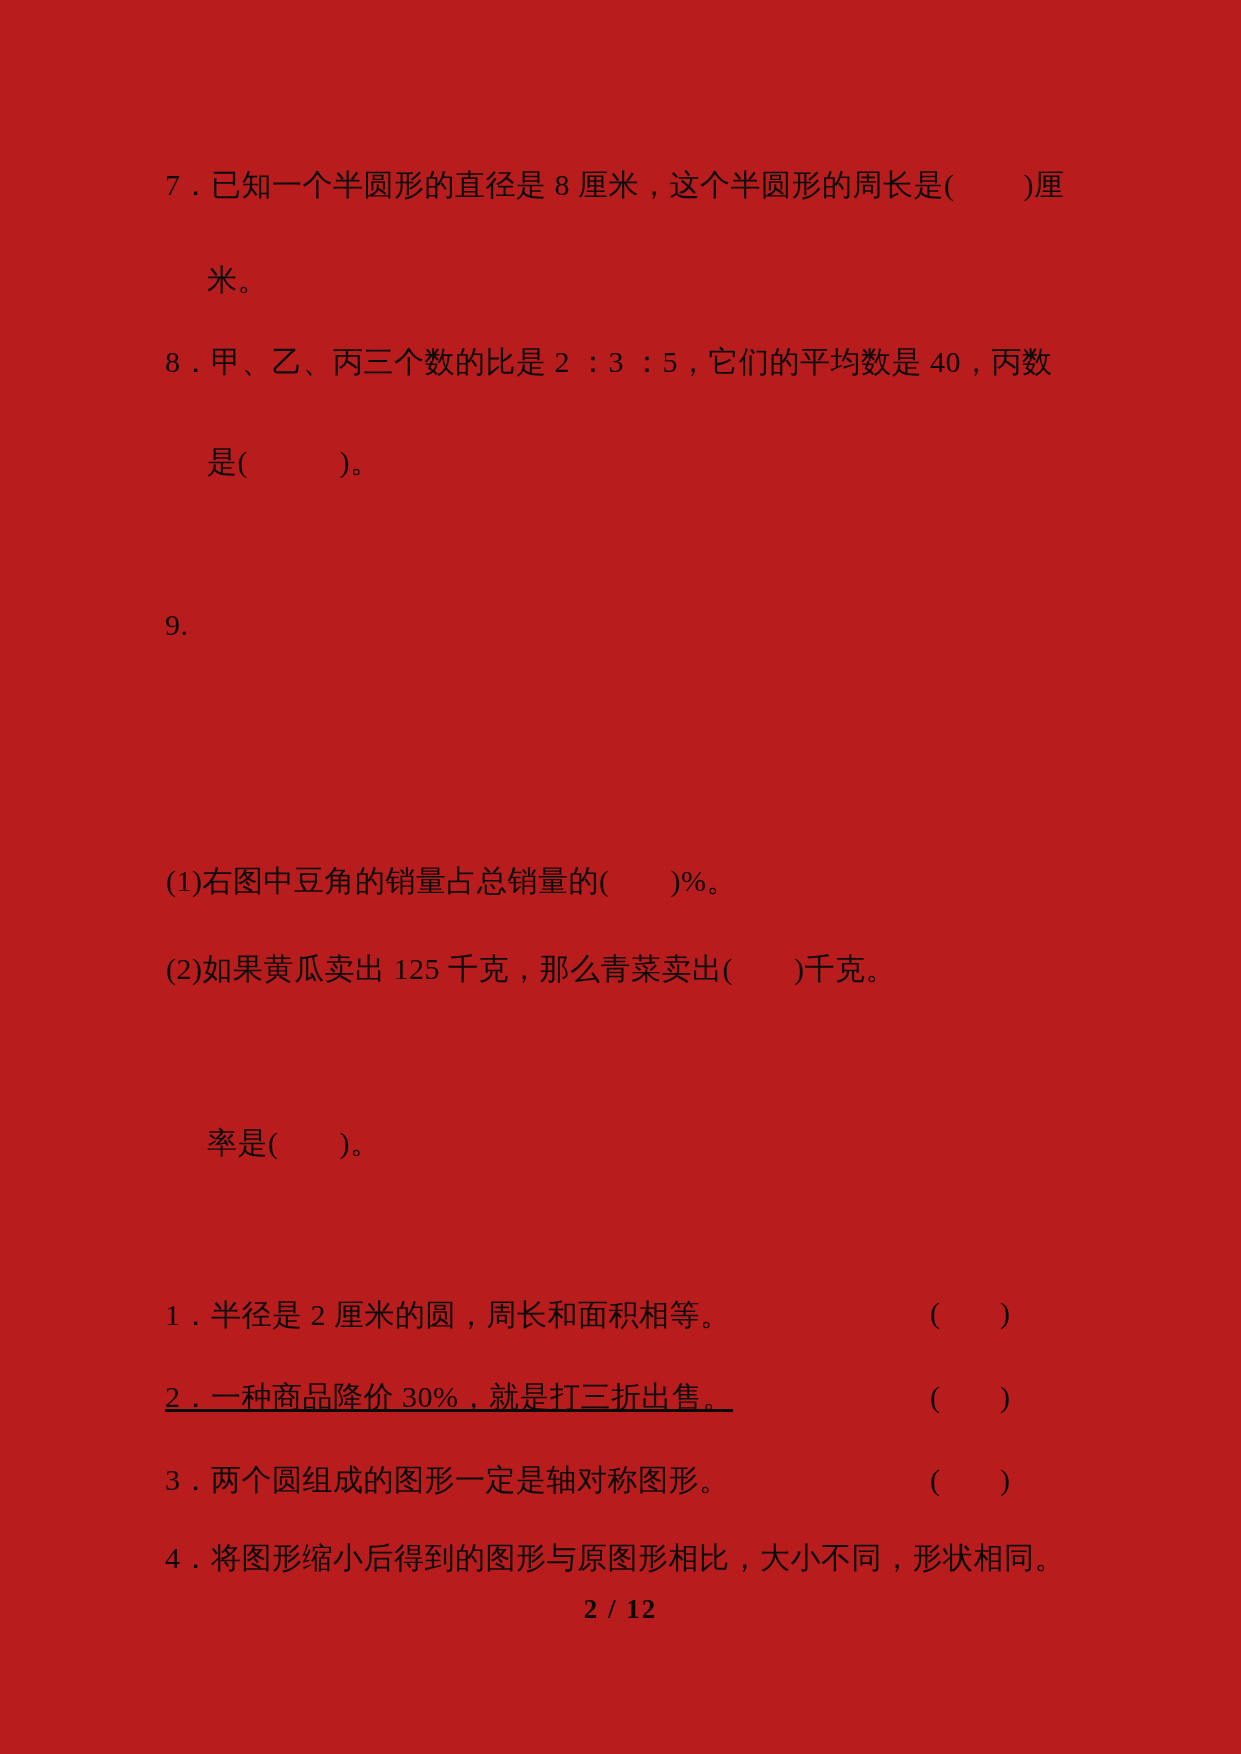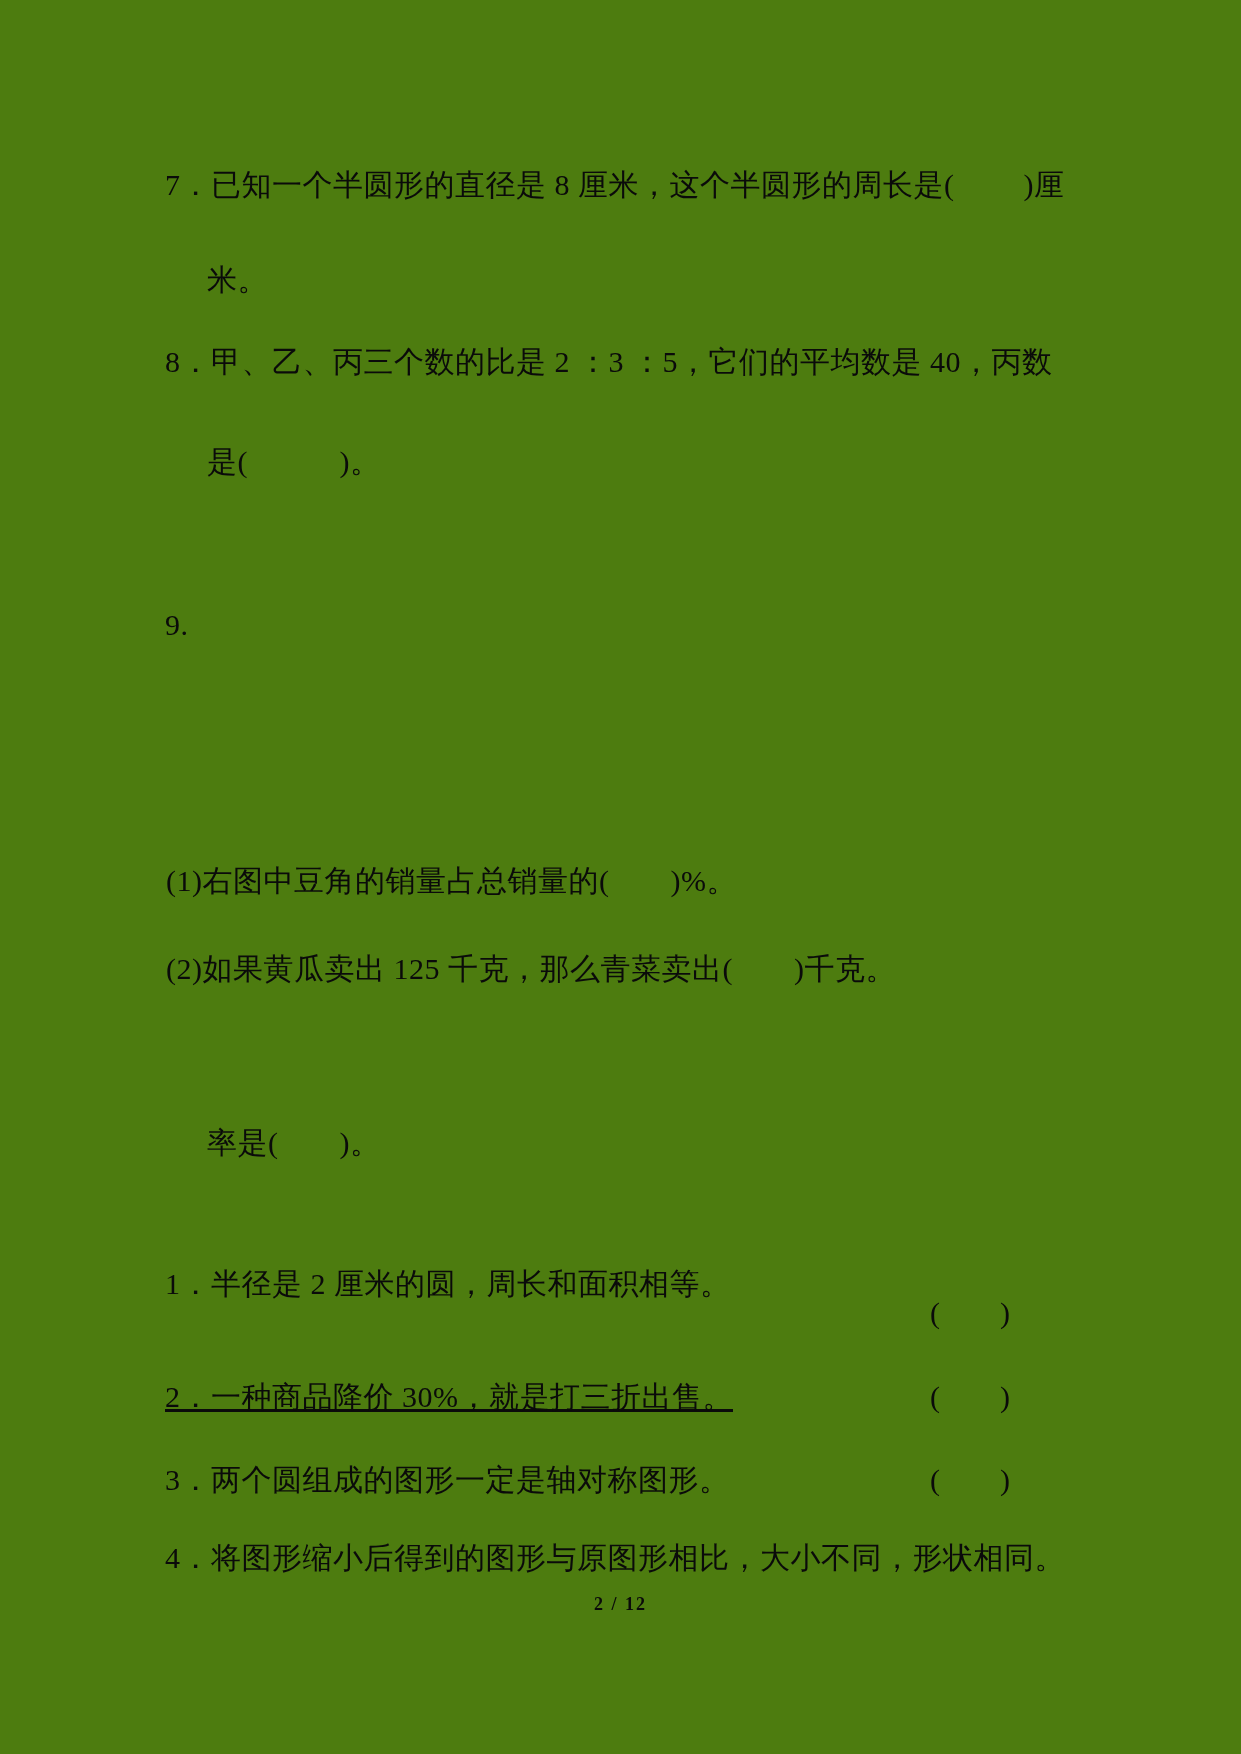--- a/index.html
+++ b/index.html
@@ -1,20 +1,20 @@
 <!DOCTYPE html>
 <html><head>
 <meta charset="utf-8">
 <style>
   html,body { margin:0; padding:0; background:#ffffff; }
   .page {
     position:relative;
     width:1241px;
     height:1754px;
-    background:#4d7c0f;
+    background:#b91c1c;
     color:#0a0a0a;
     font-family:"Liberation Serif","DejaVu Serif",serif;
     overflow:hidden;
   }
   .line {
     position:absolute;
     font-size:30px;
     line-height:38px;
     white-space:nowrap;
     letter-spacing:0.5px;
@@ -23,21 +23,21 @@
     position:absolute;
     font-size:30px;
     line-height:38px;
     white-space:pre;
   }
   .footer {
     position:absolute;
     left:0; top:1594px;
     width:100%;
     text-align:center;
-    font-size:18px;
+    font-size:27px;
     font-weight:bold;
     letter-spacing:2px;
   }
   .pie-wrap { position:absolute; left:533px; top:663px; width:170px; height:170px; }
   .pie-wrap svg text {
     font-family:"Liberation Serif","DejaVu Serif",serif;
     font-size:27px;
     fill:#0a0a0a;
   }
   .pie-wrap svg line, .pie-wrap svg circle {
@@ -59,21 +59,21 @@
 
   <div class="line" style="left:165px; top:606px;">9.</div>
 
 
   <div class="line" style="left:166px; top:862px;">(1)右图中豆角的销量占总销量的(　　)%。</div>
   <div class="line" style="left:166px; top:950px;">(2)如果黄瓜卖出 125 千克，那么青菜卖出(　　)千克。</div>
 
   <div class="line" style="left:207px; top:1124px;">率是(　　)。</div>
 
 
-  <div class="line" style="left:165px; top:1265px;">1．半径是 2 厘米的圆，周长和面积相等。</div>
+  <div class="line" style="left:165px; top:1296px;">1．半径是 2 厘米的圆，周长和面积相等。</div>
   <div class="paren" style="left:930px; top:1294px;">(　　)</div>
 
   <div class="line" style="left:165px; top:1378px;text-decoration:underline;">2．一种商品降价 30%，就是打三折出售。</div>
   <div class="paren" style="left:930px; top:1378px;">(　　)</div>
 
   <div class="line" style="left:165px; top:1461px;">3．两个圆组成的图形一定是轴对称图形。</div>
   <div class="paren" style="left:930px; top:1461px;">(　　)</div>
 
   <div class="line" style="left:165px; top:1539px;">4．将图形缩小后得到的图形与原图形相比，大小不同，形状相同。</div>
 

